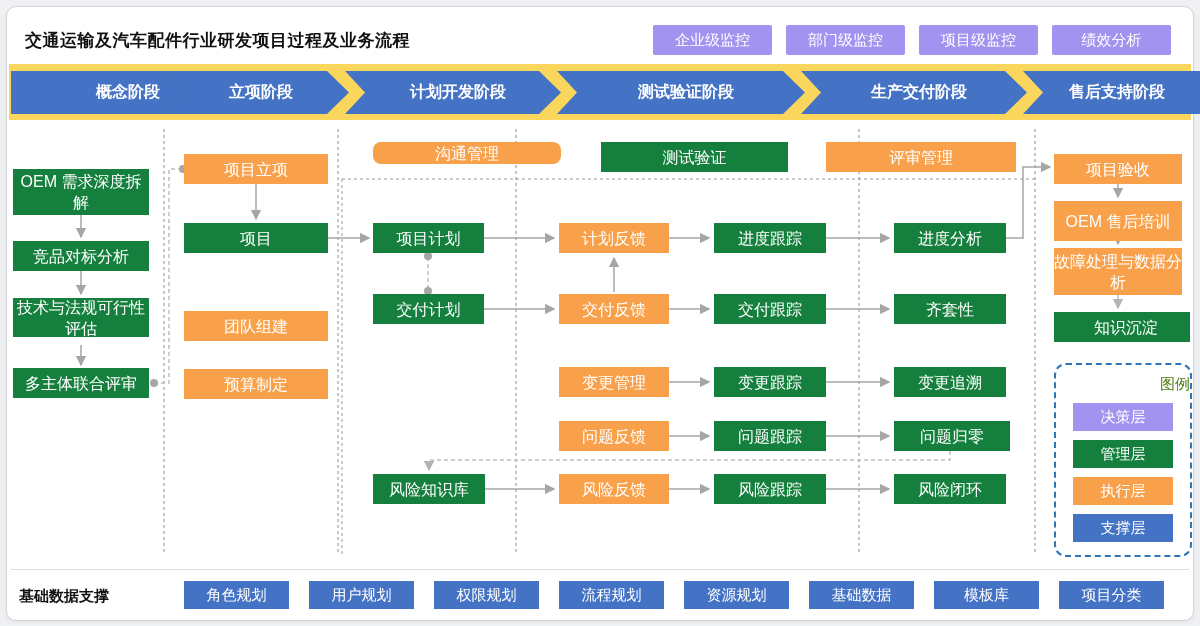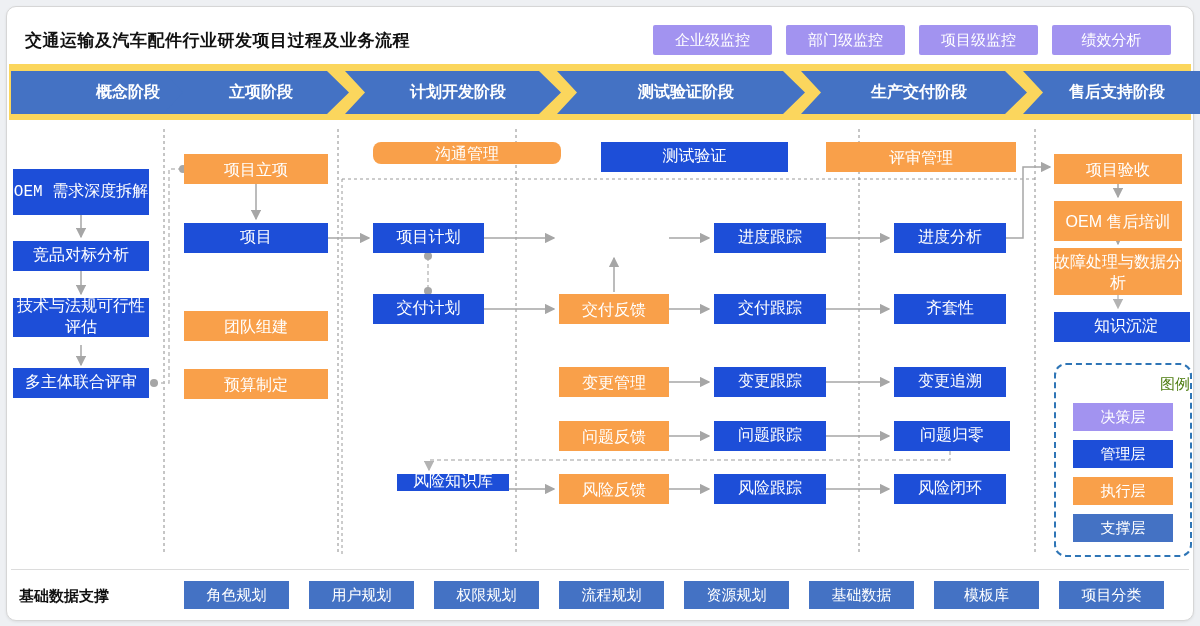--- a/index.html
+++ b/index.html
@@ -29,21 +29,21 @@
     position:absolute;top:7px;height:43px;background:#4472c4;color:#ffffff;
     font-size:16px;font-weight:bold;display:flex;align-items:center;justify-content:center;padding-left:44px;
   }
   .chev-first{clip-path:polygon(0 0,calc(100% - 22px) 0,100% 50%,calc(100% - 22px) 100%,0 100%);}
   .chev-mid{clip-path:polygon(0 0,calc(100% - 22px) 0,100% 50%,calc(100% - 22px) 100%,0 100%,20px 50%);padding-left:10px;}
   .chev-last{clip-path:polygon(0 0,100% 0,100% 100%,0 100%,20px 50%);padding-left:10px;}
   .box{
     position:absolute;display:flex;align-items:center;justify-content:center;
     text-align:center;color:#ffffff;font-size:16px;line-height:21px;z-index:2;
   }
-  .g{background:#1d4ed8;font-family:Liberation Mono, monospace;}
+  .g{background:#15803d;}
   .o{background:#f9a04a;}
   .p{background:#a293f0;}
   .b{background:#4472c4;}
   svg.connectors{position:absolute;left:0;top:0;z-index:1;}
   .legend{
     position:absolute;left:1047px;top:356px;width:134px;height:190px;
     border:2.5px dashed #2e75b6;border-radius:12px;z-index:2;background:#ffffff;
   }
   .legend-title{
     position:absolute;left:0;top:10px;width:100%;text-align:right;
@@ -156,22 +156,23 @@
   <div class="box g" style="left:177px;top:216px;width:144px;height:30px;">项目</div>
   <div class="box o" style="left:177px;top:304px;width:144px;height:30px;">团队组建</div>
   <div class="box o" style="left:177px;top:362px;width:144px;height:30px;">预算制定</div>
 
   <div class="box o" style="left:366px;top:135px;width:188px;height:22px;border-radius:8px;">沟通管理</div>
   <div class="box g" style="left:594px;top:135px;width:187px;height:30px;">测试验证</div>
   <div class="box o" style="left:819px;top:135px;width:190px;height:30px;">评审管理</div>
 
   <div class="box g" style="left:366px;top:216px;width:111px;height:30px;">项目计划</div>
   <div class="box g" style="left:366px;top:287px;width:111px;height:30px;">交付计划</div>
-  <div class="box g" style="left:366px;top:467px;width:112px;height:17px;margin-left:24px;">风险知识库</div>
-
+  <div class="box g" style="left:366px;top:467px;width:112px;height:30px;">风险知识库</div>
+
+  <div class="box o" style="left:552px;top:216px;width:110px;height:30px;">计划反馈</div>
   <div class="box o" style="left:552px;top:287px;width:110px;height:30px;">交付反馈</div>
   <div class="box o" style="left:552px;top:360px;width:110px;height:30px;">变更管理</div>
   <div class="box o" style="left:552px;top:414px;width:110px;height:30px;">问题反馈</div>
   <div class="box o" style="left:552px;top:467px;width:110px;height:30px;">风险反馈</div>
 
   <div class="box g" style="left:707px;top:216px;width:112px;height:30px;">进度跟踪</div>
   <div class="box g" style="left:707px;top:287px;width:112px;height:30px;">交付跟踪</div>
   <div class="box g" style="left:707px;top:360px;width:112px;height:30px;">变更跟踪</div>
   <div class="box g" style="left:707px;top:414px;width:112px;height:30px;">问题跟踪</div>
   <div class="box g" style="left:707px;top:467px;width:112px;height:30px;">风险跟踪</div>

